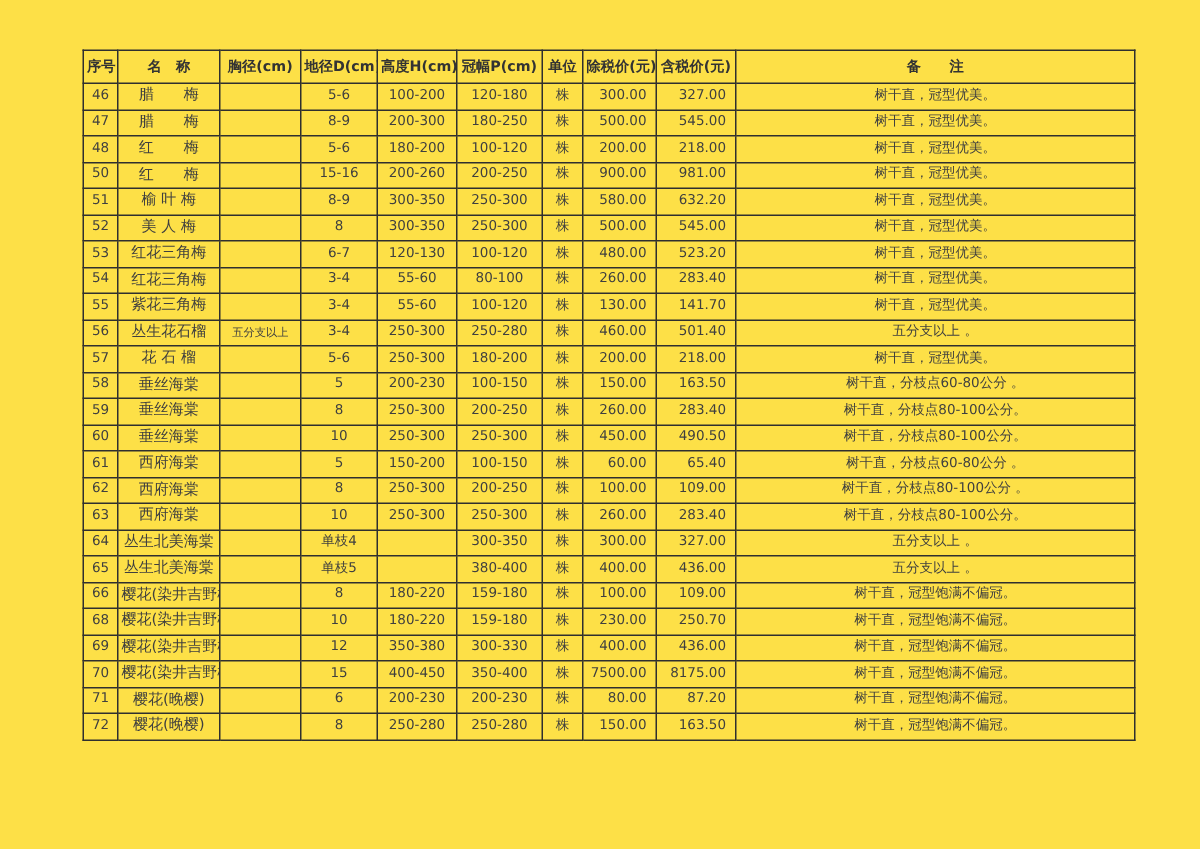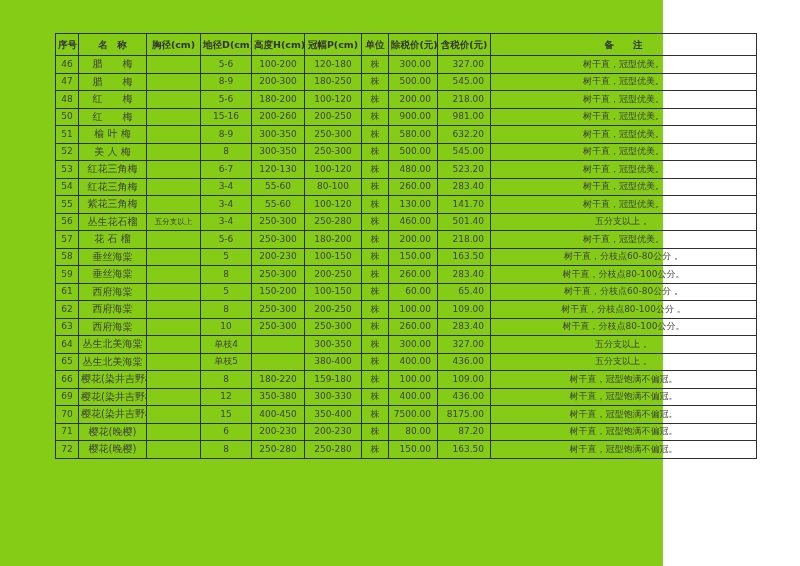--- a/index.html
+++ b/index.html
@@ -6,23 +6,23 @@
     margin: 0;
     padding: 0;
     background: #ffffff;
     width: 800px;
     height: 566px;
     overflow: hidden;
     font-family: "DejaVu Sans", "Liberation Sans", sans-serif;
   }
   .page {
     position: relative;
-    width: 663px;
+    width: 800px;
     height: 566px;
-    background: #84cc16;
+    background: #fde047;
   }
   table.price-table {
     position: absolute;
     left: 55px;
     top: 33px;
     border-collapse: collapse;
     table-layout: fixed;
     width: 701px;
     font-size: 9px;
     color: #3f3f3f;
@@ -239,20 +239,32 @@
           <td class="cell-chest-diameter"></td>
           <td class="cell-ground-diameter">8</td>
           <td class="cell-height">250-300</td>
           <td class="cell-crown-width">200-250</td>
           <td class="cell-unit">株</td>
           <td class="cell-price-ex-tax align-right">260.00</td>
           <td class="cell-price-inc-tax align-right">283.40</td>
           <td class="cell-remarks">树干直，分枝点80-100公分。</td>
         </tr>
         <tr>
+          <td class="cell-index">60</td>
+          <td class="cell-name">垂丝海棠</td>
+          <td class="cell-chest-diameter"></td>
+          <td class="cell-ground-diameter">10</td>
+          <td class="cell-height">250-300</td>
+          <td class="cell-crown-width">250-300</td>
+          <td class="cell-unit">株</td>
+          <td class="cell-price-ex-tax align-right">450.00</td>
+          <td class="cell-price-inc-tax align-right">490.50</td>
+          <td class="cell-remarks">树干直，分枝点80-100公分。</td>
+        </tr>
+        <tr>
           <td class="cell-index">61</td>
           <td class="cell-name">西府海棠</td>
           <td class="cell-chest-diameter"></td>
           <td class="cell-ground-diameter">5</td>
           <td class="cell-height">150-200</td>
           <td class="cell-crown-width">100-150</td>
           <td class="cell-unit">株</td>
           <td class="cell-price-ex-tax align-right">60.00</td>
           <td class="cell-price-inc-tax align-right">65.40</td>
           <td class="cell-remarks">树干直，分枝点60-80公分 。</td>
@@ -308,20 +320,32 @@
         <tr>
           <td class="cell-index">66</td>
           <td class="cell-name">樱花(染井吉野樱)</td>
           <td class="cell-chest-diameter"></td>
           <td class="cell-ground-diameter">8</td>
           <td class="cell-height">180-220</td>
           <td class="cell-crown-width">159-180</td>
           <td class="cell-unit">株</td>
           <td class="cell-price-ex-tax align-right">100.00</td>
           <td class="cell-price-inc-tax align-right">109.00</td>
+          <td class="cell-remarks">树干直，冠型饱满不偏冠。</td>
+        </tr>
+        <tr>
+          <td class="cell-index">68</td>
+          <td class="cell-name">樱花(染井吉野樱)</td>
+          <td class="cell-chest-diameter"></td>
+          <td class="cell-ground-diameter">10</td>
+          <td class="cell-height">180-220</td>
+          <td class="cell-crown-width">159-180</td>
+          <td class="cell-unit">株</td>
+          <td class="cell-price-ex-tax align-right">230.00</td>
+          <td class="cell-price-inc-tax align-right">250.70</td>
           <td class="cell-remarks">树干直，冠型饱满不偏冠。</td>
         </tr>
         <tr>
           <td class="cell-index">69</td>
           <td class="cell-name">樱花(染井吉野樱)</td>
           <td class="cell-chest-diameter"></td>
           <td class="cell-ground-diameter">12</td>
           <td class="cell-height">350-380</td>
           <td class="cell-crown-width">300-330</td>
           <td class="cell-unit">株</td>

